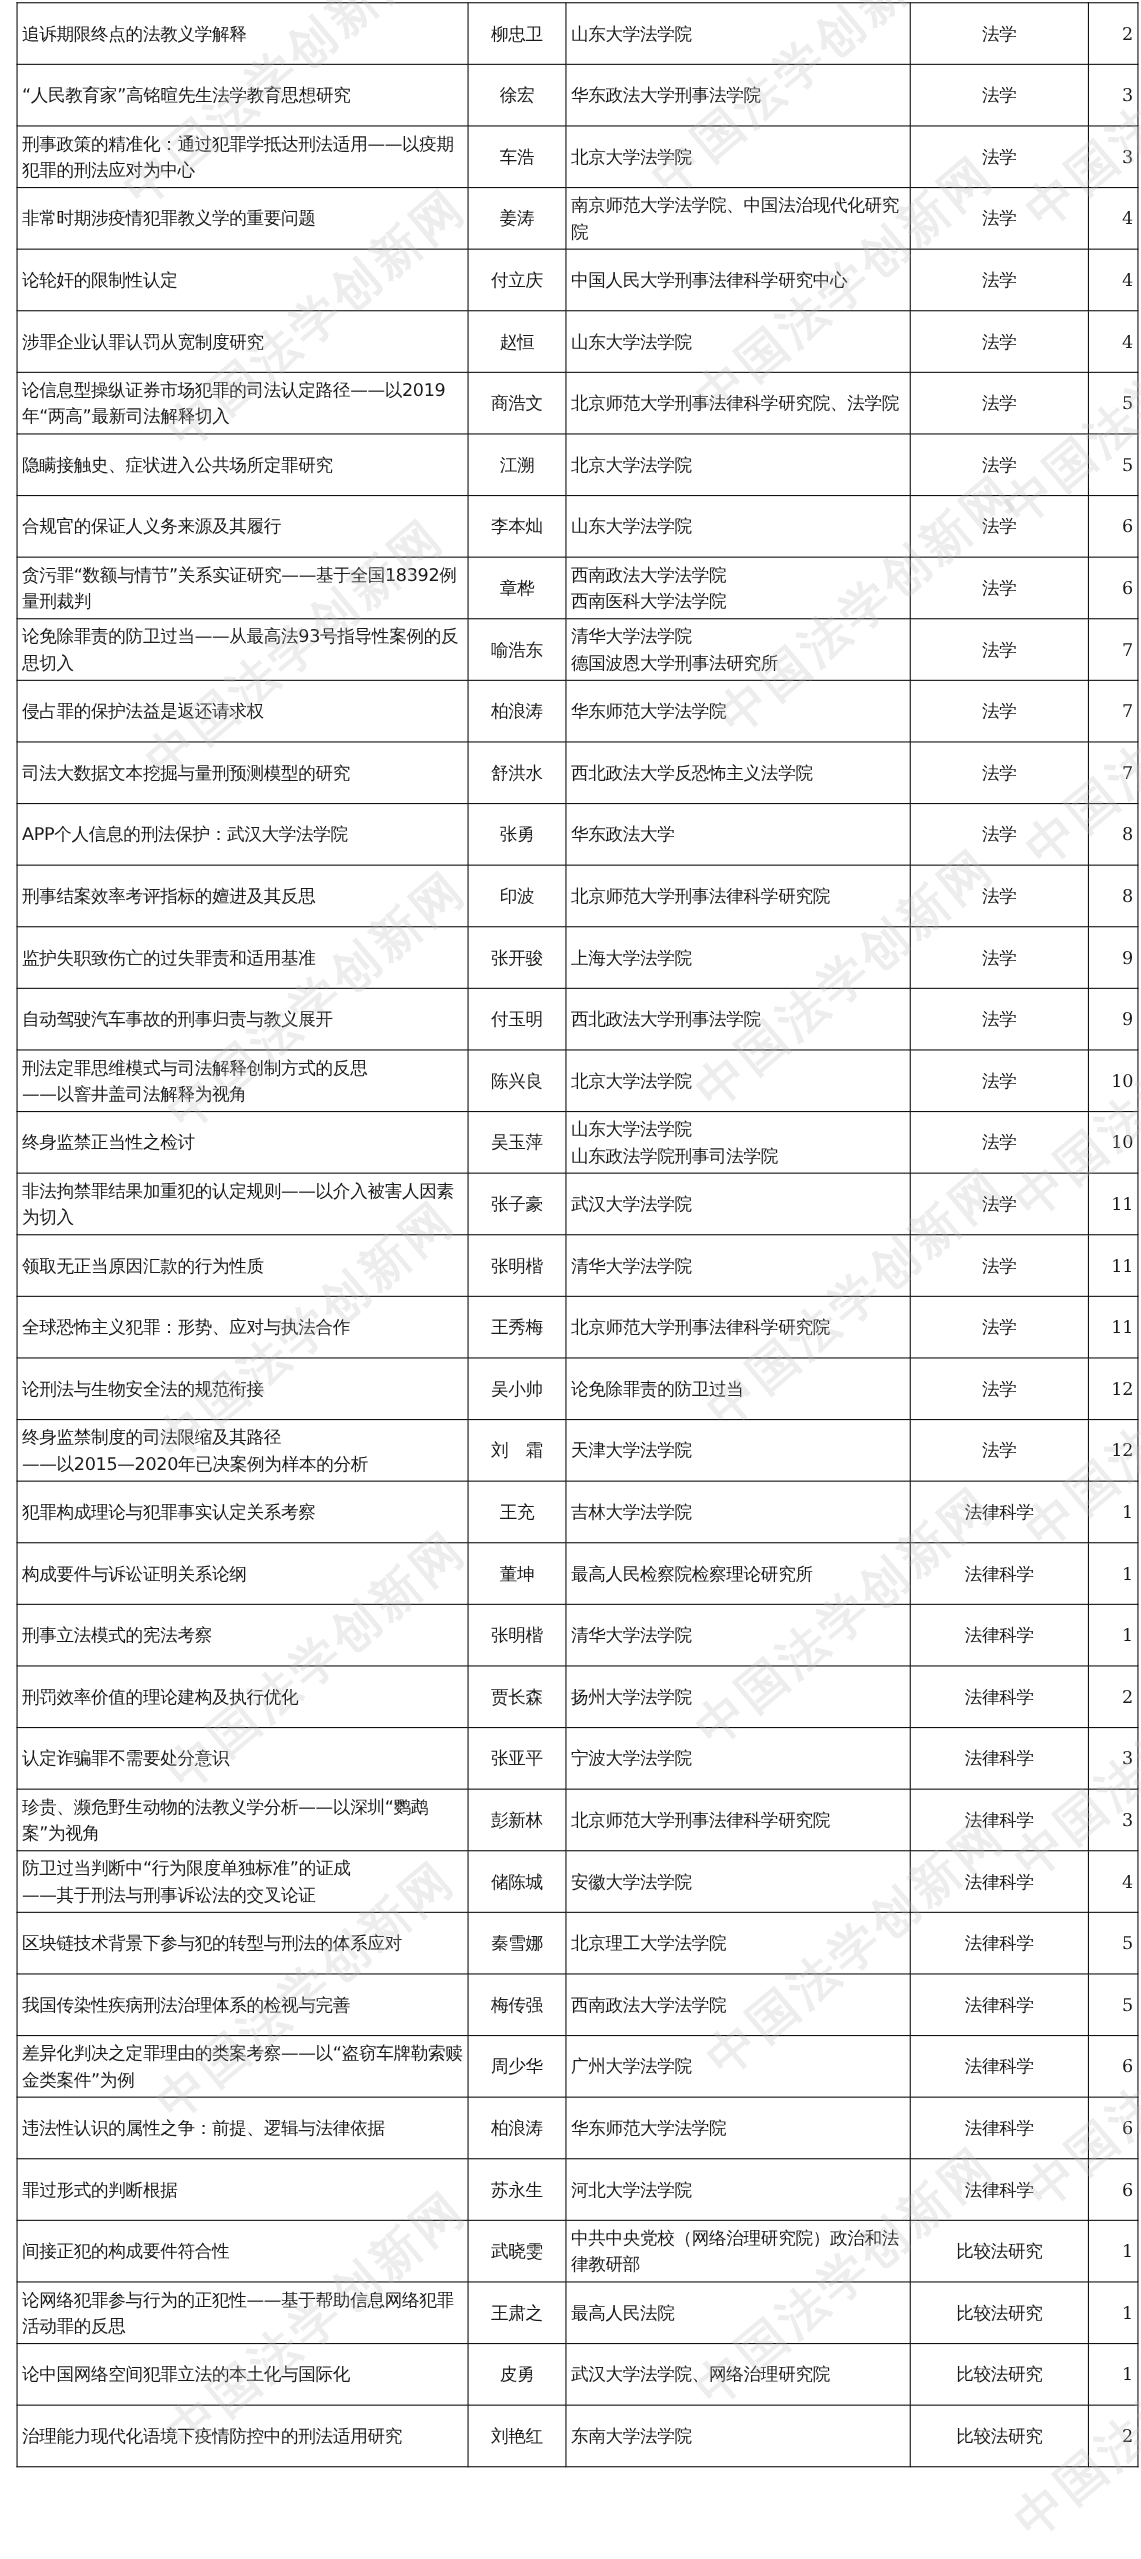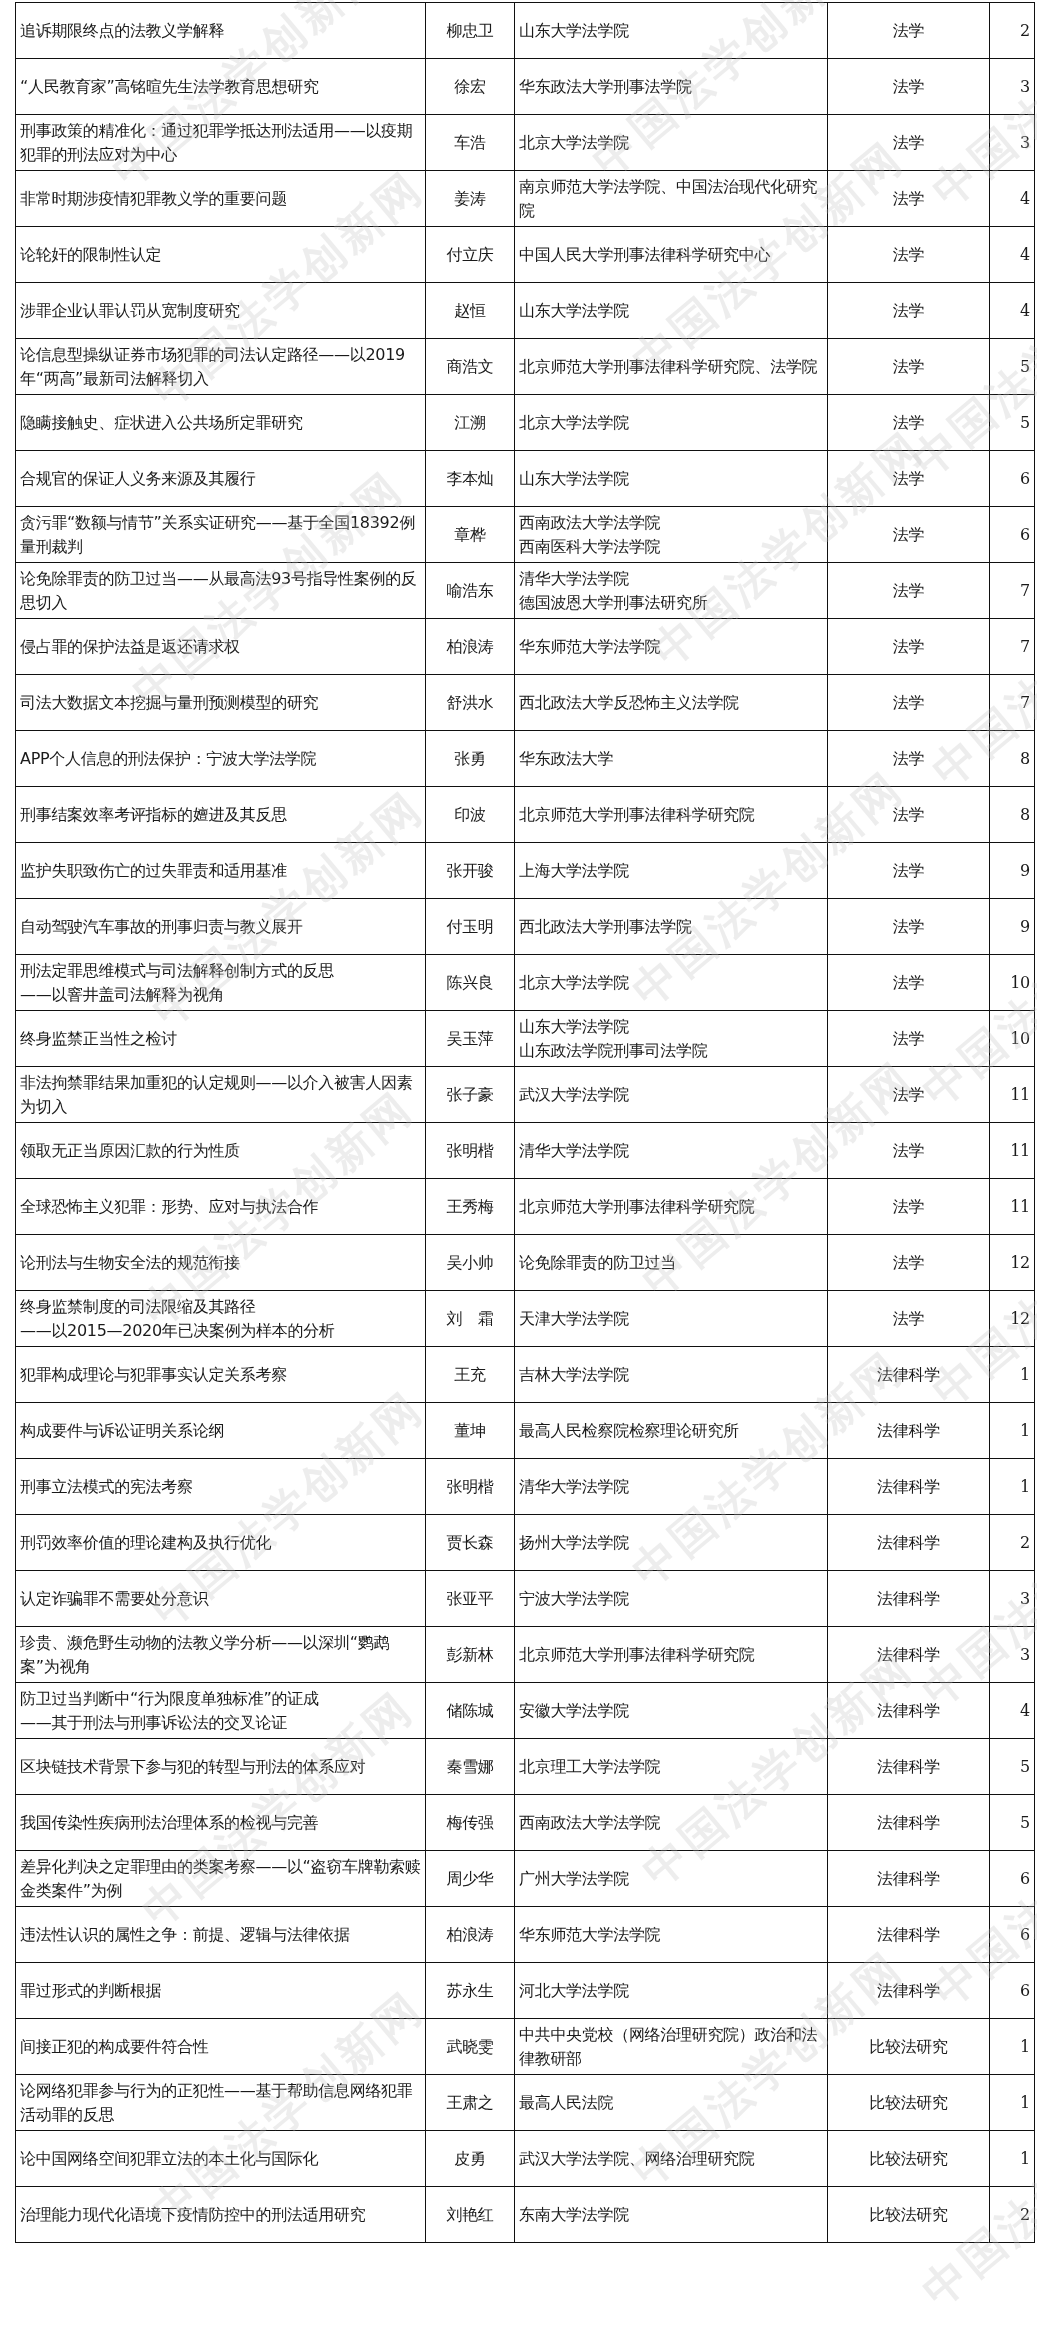--- a/index.html
+++ b/index.html
@@ -143,21 +143,21 @@
           <td class="c-issue">7</td>
         </tr>
         <tr>
           <td class="c-title">司法大数据文本挖掘与量刑预测模型的研究</td>
           <td class="c-author">舒洪水</td>
           <td class="c-inst">西北政法大学反恐怖主义法学院</td>
           <td class="c-journal">法学</td>
           <td class="c-issue">7</td>
         </tr>
         <tr>
-          <td class="c-title">APP个人信息的刑法保护：宁波大学法学院</td>
+          <td class="c-title">APP个人信息的刑法保护：武汉大学法学院</td>
           <td class="c-author">张勇</td>
           <td class="c-inst">华东政法大学</td>
           <td class="c-journal">法学</td>
           <td class="c-issue">8</td>
         </tr>
         <tr>
           <td class="c-title">刑事结案效率考评指标的嬗进及其反思</td>
           <td class="c-author">印波</td>
           <td class="c-inst">北京师范大学刑事法律科学研究院</td>
           <td class="c-journal">法学</td>

